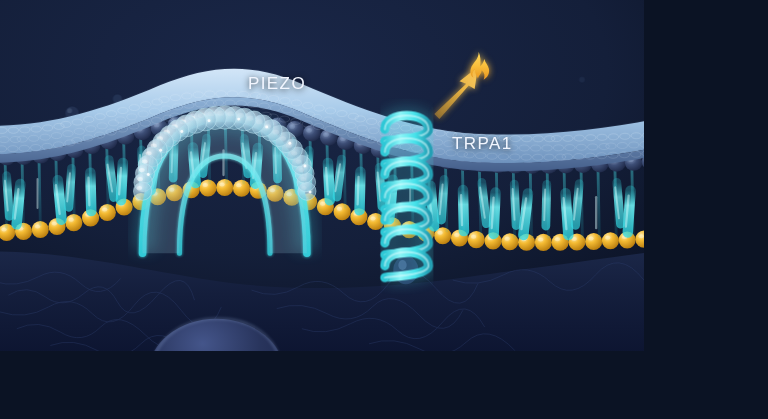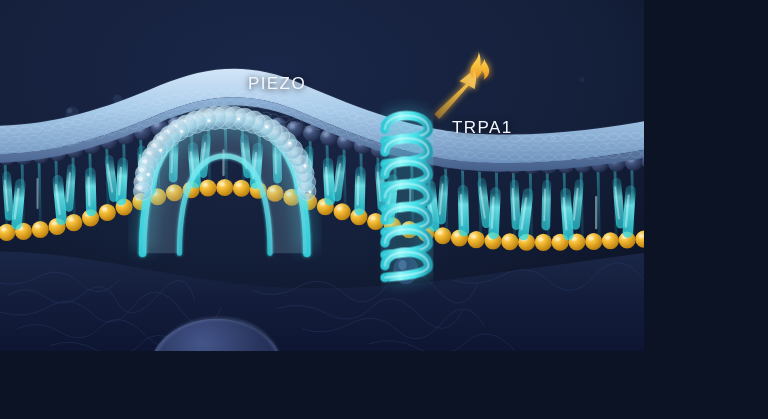--- a/index.html
+++ b/index.html
@@ -3,21 +3,21 @@
 <meta charset="utf-8">
 <style>
   html,body{margin:0;padding:0;background:#0b1324;}
   body{width:768px;height:419px;overflow:hidden;
        font-family:"Liberation Sans","DejaVu Sans",sans-serif;}
   #stage{position:relative;width:644px;height:419px;overflow:hidden;}
   #scene{position:absolute;inset:0;display:block;}
   .lbl{position:absolute;color:#f2f6ff;font-size:17px;letter-spacing:1.4px;
        font-weight:400;white-space:nowrap;text-shadow:0 1px 6px rgba(0,0,0,.85);}
   #lbl-piezo{left:248px;top:74px;}
-  #lbl-trpa1{left:452px;top:118px;text-align:center;}
+  #lbl-trpa1{left:452px;top:134px;text-align:center;}
 </style>
 </head>
 <body>
 
 <div id="stage">
 
 <svg id="scene" viewBox="0 0 768 419" preserveAspectRatio="none">
   <defs>
 
     <radialGradient id="bgGrad" cx="42%" cy="20%" r="95%">

